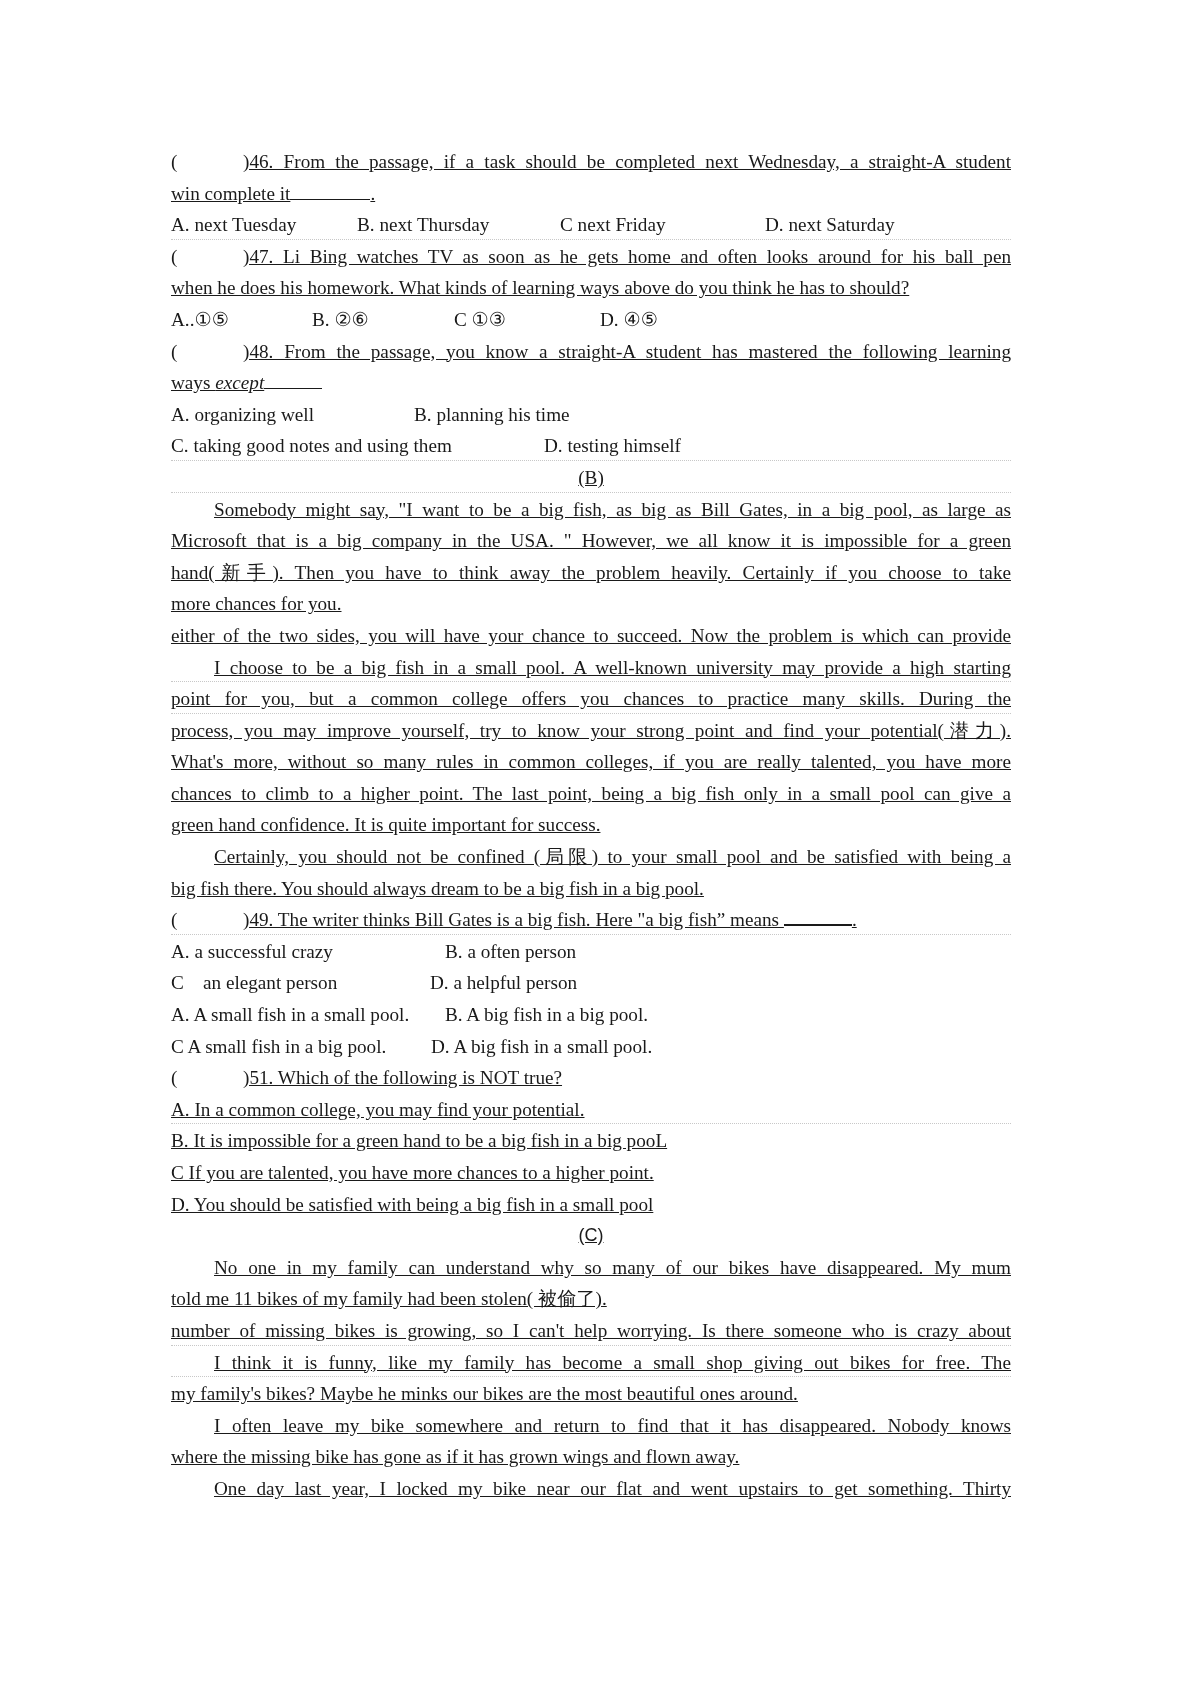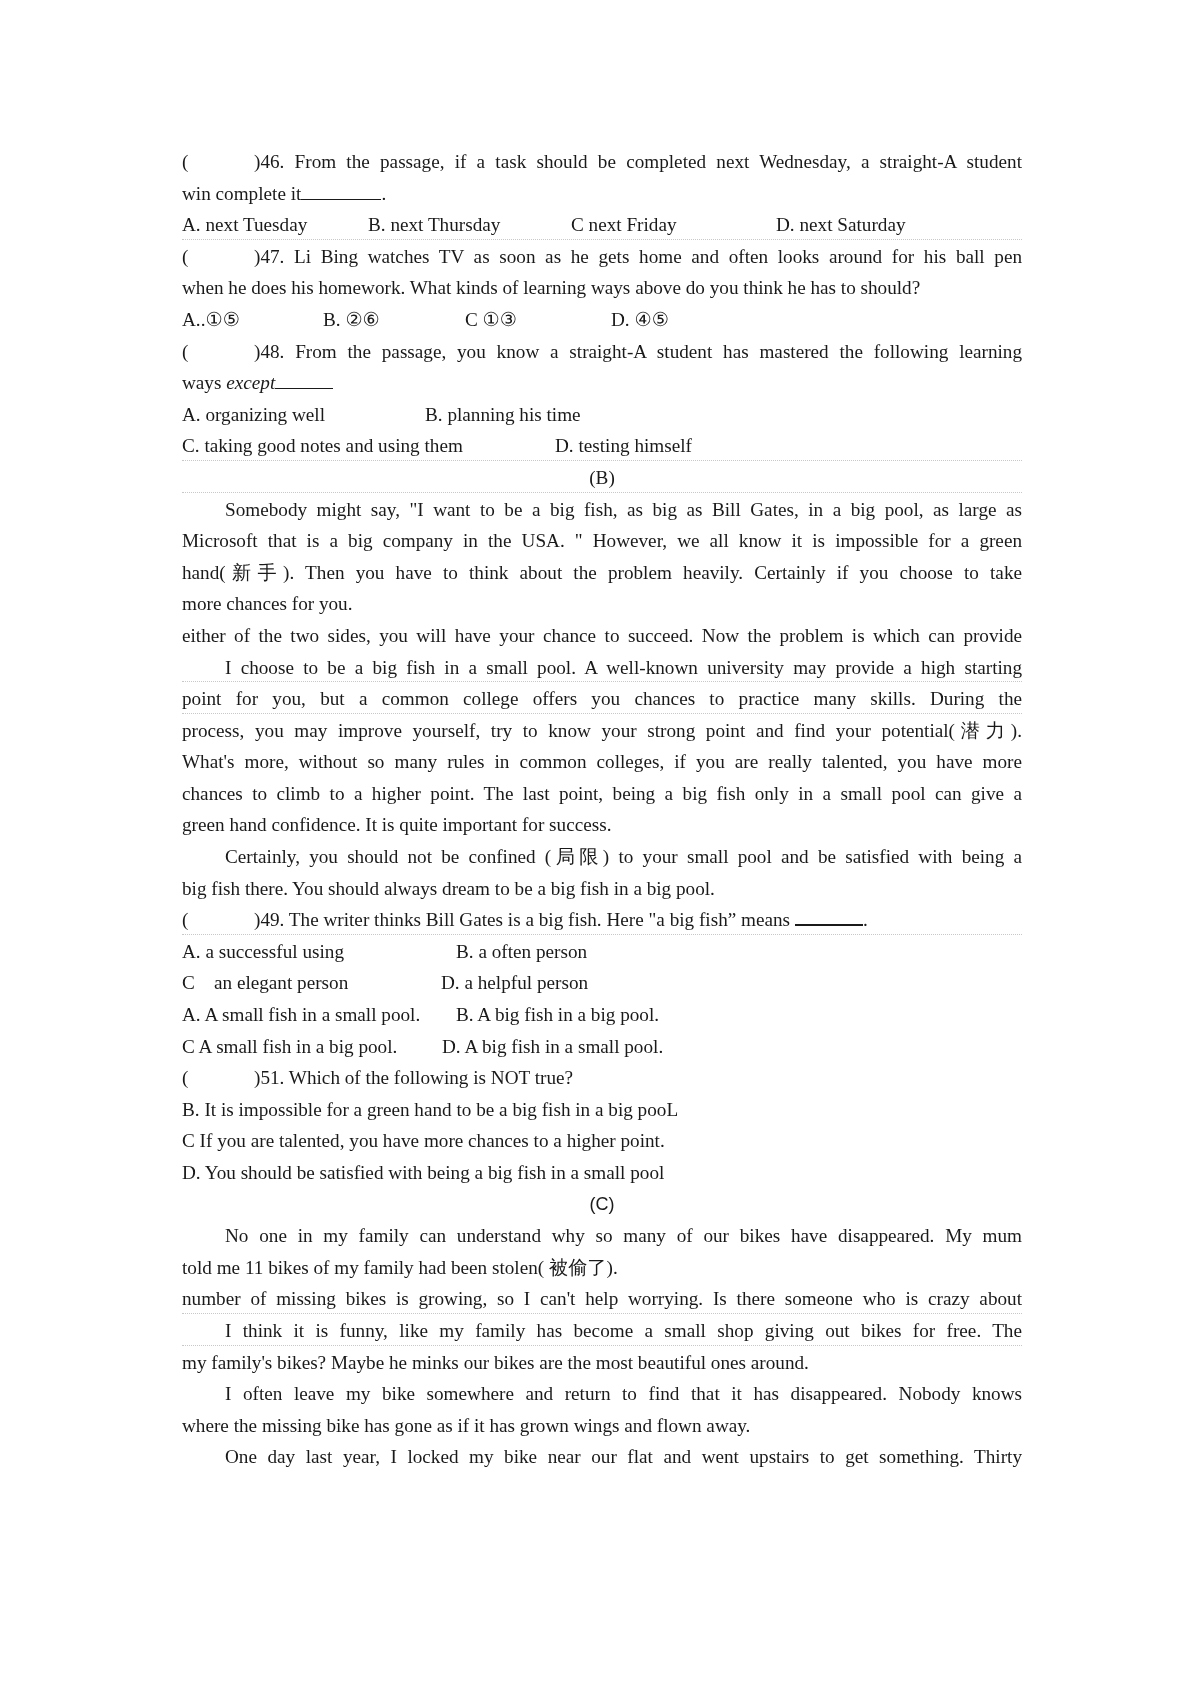--- a/index.html
+++ b/index.html
@@ -10,25 +10,26 @@
     body {
       width: 1200px;
       height: 1698px;
       position: relative;
       overflow: hidden;
       font-family: "Liberation Serif", "DejaVu Serif", serif;
       color: #1a1a1a;
     }
     .page {
       position: absolute;
-      left: 182px;
+      left: 171px;
       top: 146px;
       width: 840px;
       font-size: 19.2px;
       line-height: 31.6px;
+      text-decoration: underline;
     }
     .line {
       position: relative;
       height: 31.6px;
       white-space: nowrap;
     }
     .dotted::after {
       content: "";
       position: absolute;
       left: 0;
@@ -97,58 +98,59 @@
   </div>
   <div class="line dotted">
     <span class="opt" style="left:0">C. taking good notes and using them</span>
     <span class="opt" style="left:373px">D. testing himself</span>
   </div>
 
   <div class="line center dotted">(B)</div>
 
   <div class="line just indent">Somebody might say, "I want to be a big fish, as big as Bill Gates, in a big pool, as large as</div>
   <div class="line just">Microsoft that is a big company in the USA. " However, we all know it is impossible for a green</div>
-  <div class="line just">hand(新手). Then you have to think about the problem heavily. Certainly if you choose to take</div>
+  <div class="line just">hand(新手). Then you have to think away the problem heavily. Certainly if you choose to take</div>
   <div class="line">more chances for you.</div>
   <div class="line just">either of the two sides, you will have your chance to succeed. Now the problem is which can provide</div>
 
   <div class="line just indent dotted">I choose to be a big fish in a small pool. A well-known university may provide a high starting</div>
   <div class="line just dotted">point for you, but a common college offers you chances to practice many skills. During the</div>
   <div class="line just">process, you may improve yourself, try to know your strong point and find your potential(潜力).</div>
   <div class="line just">What's more, without so many rules in common colleges, if you are really talented, you have more</div>
   <div class="line just">chances to climb to a higher point. The last point, being a big fish only in a small pool can give a</div>
   <div class="line">green hand confidence. It is quite important for success.</div>
 
   <div class="line just indent">Certainly, you should not be confined (局限) to your small pool and be satisfied with being a</div>
   <div class="line">big fish there. You should always dream to be a big fish in a big pool.</div>
 
   <div class="line dotted">
     <span class="paren">(</span><span>)49. The writer thinks Bill Gates is a big fish. Here "a big fish” means </span><span class="blank blank-bold" style="width:68px"></span><span>.</span>
   </div>
   <div class="line">
-    <span class="opt" style="left:0">A. a successful using</span>
+    <span class="opt" style="left:0">A. a successful crazy</span>
     <span class="opt" style="left:274px">B. a often person</span>
   </div>
   <div class="line">
     <span class="opt" style="left:0; white-space:pre">C    an elegant person</span>
     <span class="opt" style="left:259px">D. a helpful person</span>
   </div>
 
   <div class="line">
     <span class="opt" style="left:0">A. A small fish in a small pool.</span>
     <span class="opt" style="left:274px">B. A big fish in a big pool.</span>
   </div>
   <div class="line">
     <span class="opt" style="left:0">C A small fish in a big pool.</span>
     <span class="opt" style="left:260px">D. A big fish in a small pool.</span>
   </div>
 
   <div class="line">
     <span class="paren">(</span><span>)51. Which of the following is NOT true?</span>
   </div>
+  <div class="line dotted">A. In a common college, you may find your potential.</div>
   <div class="line">B. It is impossible for a green hand to be a big fish in a big pooL</div>
   <div class="line">C If you are talented, you have more chances to a higher point.</div>
   <div class="line">D. You should be satisfied with being a big fish in a small pool</div>
 
   <div class="line center sans">(C)</div>
 
   <div class="line just indent">No one in my family can understand why so many of our bikes have disappeared. My mum</div>
   <div class="line">told me 11 bikes of my family had been stolen( 被偷了).</div>
 
   <div class="line just dotted">number of missing bikes is growing, so I can't help worrying. Is there someone who is crazy about</div>

